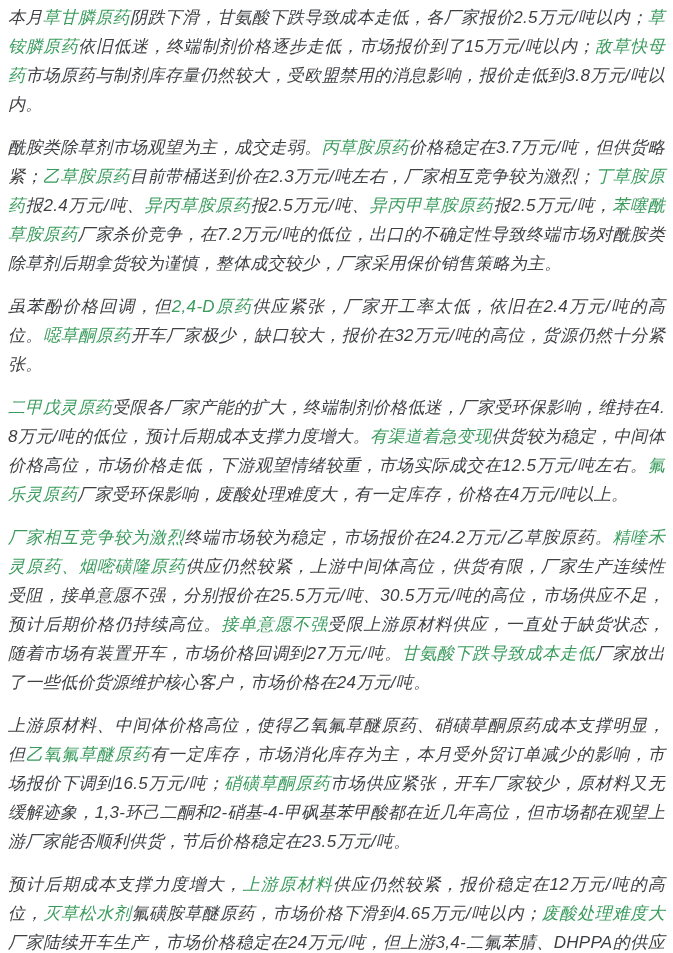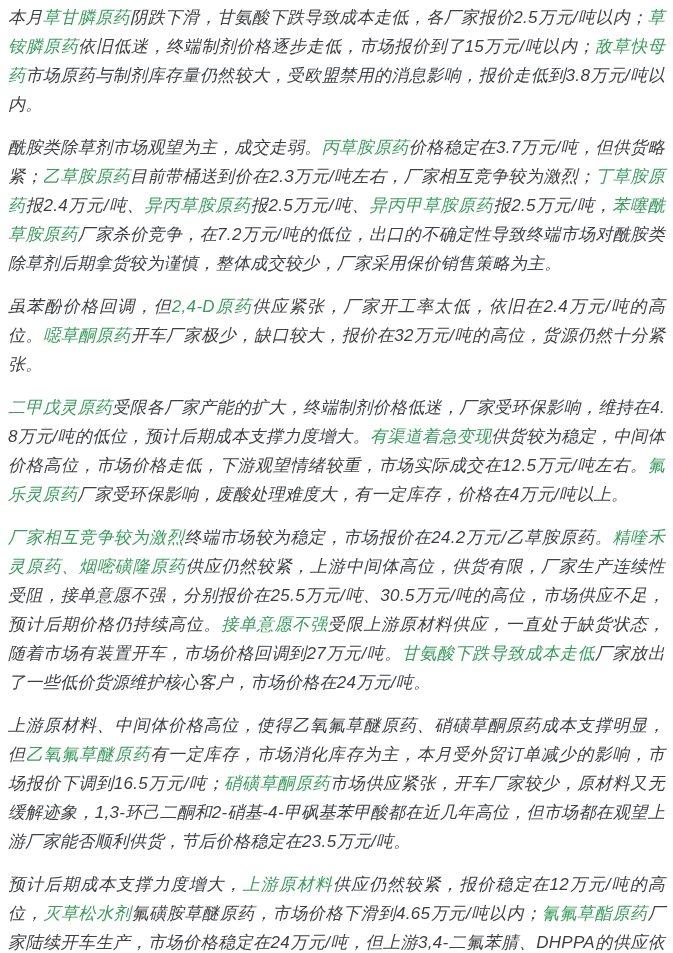--- a/index.html
+++ b/index.html
@@ -34,14 +34,14 @@
 </head>
 <body>
 
 <article class="article" id="article-body">
     <p><span>本月</span><span class="term">草甘膦原药</span><span>阴跌下滑，甘氨酸下跌导致成本走低，各厂家报价2.5万元/吨以内；</span><span class="term">草铵膦原药</span><span>依旧低迷，终端制剂价格逐步走低，市场报价到了15万元/吨以内；</span><span class="term">敌草快母药</span><span>市场原药与制剂库存量仍然较大，受欧盟禁用的消息影响，报价走低到3.8万元/吨以内。</span></p>
     <p><span>酰胺类除草剂市场观望为主，成交走弱。</span><span class="term">丙草胺原药</span><span>价格稳定在3.7万元/吨，但供货略紧；</span><span class="term">乙草胺原药</span><span>目前带桶送到价在2.3万元/吨左右，厂家相互竞争较为激烈；</span><span class="term">丁草胺原药</span><span>报2.4万元/吨、</span><span class="term">异丙草胺原药</span><span>报2.5万元/吨、</span><span class="term">异丙甲草胺原药</span><span>报2.5万元/吨，</span><span class="term">苯噻酰草胺原药</span><span>厂家杀价竞争，在7.2万元/吨的低位，出口的不确定性导致终端市场对酰胺类除草剂后期拿货较为谨慎，整体成交较少，厂家采用保价销售策略为主。</span></p>
     <p><span>虽苯酚价格回调，但</span><span class="term">2,4-D原药</span><span>供应紧张，厂家开工率太低，依旧在2.4万元/吨的高位。</span><span class="term">噁草酮原药</span><span>开车厂家极少，缺口较大，报价在32万元/吨的高位，货源仍然十分紧张。</span></p>
     <p><span class="term">二甲戊灵原药</span><span>受限各厂家产能的扩大，终端制剂价格低迷，厂家受环保影响，维持在4.8万元/吨的低位，预计后期成本支撑力度增大。</span><span class="term">有渠道着急变现</span><span>供货较为稳定，中间体价格高位，市场价格走低，下游观望情绪较重，市场实际成交在12.5万元/吨左右。</span><span class="term">氟乐灵原药</span><span>厂家受环保影响，废酸处理难度大，有一定库存，价格在4万元/吨以上。</span></p>
     <p><span class="term">厂家相互竞争较为激烈</span><span>终端市场较为稳定，市场报价在24.2万元/乙草胺原药。</span><span class="term">精喹禾灵原药、烟嘧磺隆原药</span><span>供应仍然较紧，上游中间体高位，供货有限，厂家生产连续性受阻，接单意愿不强，分别报价在25.5万元/吨、30.5万元/吨的高位，市场供应不足，预计后期价格仍持续高位。</span><span class="term">接单意愿不强</span><span>受限上游原材料供应，一直处于缺货状态，随着市场有装置开车，市场价格回调到27万元/吨。</span><span class="term">甘氨酸下跌导致成本走低</span><span>厂家放出了一些低价货源维护核心客户，市场价格在24万元/吨。</span></p>
     <p><span>上游原材料、中间体价格高位，使得乙氧氟草醚原药、硝磺草酮原药成本支撑明显，但</span><span class="term">乙氧氟草醚原药</span><span>有一定库存，市场消化库存为主，本月受外贸订单减少的影响，市场报价下调到16.5万元/吨；</span><span class="term">硝磺草酮原药</span><span>市场供应紧张，开车厂家较少，原材料又无缓解迹象，1,3-环己二酮和2-硝基-4-甲砜基苯甲酸都在近几年高位，但市场都在观望上游厂家能否顺利供货，节后价格稳定在23.5万元/吨。</span></p>
-    <p><span>预计后期成本支撑力度增大，</span><span class="term">上游原材料</span><span>供应仍然较紧，报价稳定在12万元/吨的高位，</span><span class="term">灭草松水剂</span><span>氟磺胺草醚原药，市场价格下滑到4.65万元/吨以内；</span><span class="term">氰氟草酯原药</span><span>厂家陆续开车生产，市场价格稳定在24万元/吨，但上游3,4-二氟苯腈、DHPPA的供应依旧紧张；</span></p>
+    <p><span>预计后期成本支撑力度增大，</span><span class="term">上游原材料</span><span>供应仍然较紧，报价稳定在12万元/吨的高位，</span><span class="term">灭草松水剂</span><span>氟磺胺草醚原药，市场价格下滑到4.65万元/吨以内；</span><span class="term">废酸处理难度大</span><span>厂家陆续开车生产，市场价格稳定在24万元/吨，但上游3,4-二氟苯腈、DHPPA的供应依旧紧张；</span></p>
   </article>
 
 </body></html>

